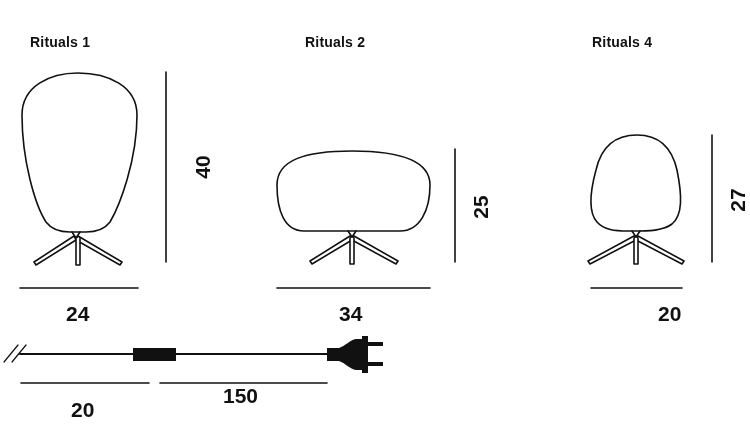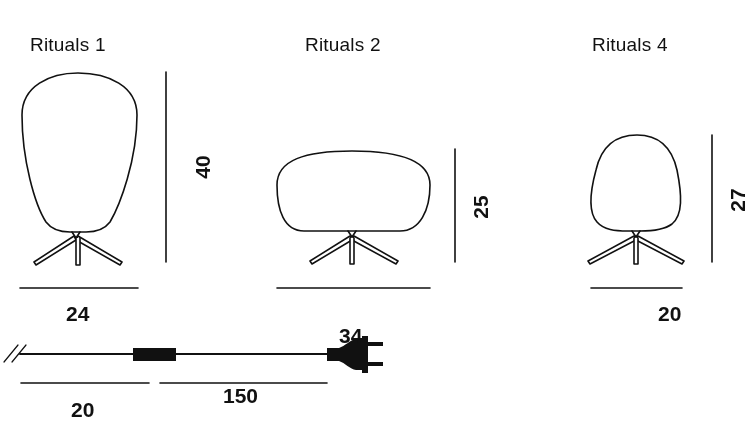--- a/index.html
+++ b/index.html
@@ -1,18 +1,18 @@
 <!DOCTYPE html>
 <html><head>
 <meta charset="utf-8">
 <style>
   html, body { margin: 0; padding: 0; background: #ffffff; }
   body { width: 750px; height: 443px; position: relative; overflow: hidden;
          font-family: "Liberation Sans", "DejaVu Sans", sans-serif; color: #111; }
-  .title { position: absolute; font-size: 19px; font-weight: normal; letter-spacing: 0.2px; white-space: nowrap; }
+  .title { position: absolute; font-size: 14px; font-weight: bold; letter-spacing: 0.2px; white-space: nowrap; }
   .dim { position: absolute; font-size: 21px; font-weight: bold; white-space: nowrap; }
   .dim.v { transform: rotate(-90deg); transform-origin: center center; }
   svg.drawing { position: absolute; left: 0; top: 0; }
 </style>
 </head>
 <body>
 
 <div class="title" style="left:30px; top:34px;">Rituals 1</div>
 <div class="title" style="left:305px; top:34px;">Rituals 2</div>
 <div class="title" style="left:592px; top:34px;">Rituals 4</div>
@@ -69,19 +69,19 @@
     <rect x="362" y="336" width="6" height="37"></rect>
     <rect x="368" y="342" width="15" height="4"></rect>
     <rect x="368" y="362" width="15" height="4"></rect>
   </g>
 </svg>
 
 <div class="dim v" style="left:191px; top:155px;">40</div>
 <div class="dim" style="left:66px; top:302px;text-align:center;">24</div>
 
 <div class="dim v" style="left:469px; top:195px;">25</div>
-<div class="dim" style="left:339px; top:302px;margin-top:22px;">34</div>
+<div class="dim" style="left:339px; top:302px;">34</div>
 
 <div class="dim v" style="left:726px; top:188px;">27</div>
 <div class="dim" style="left:623px; top:302px;margin-left:35px;">20</div>
 
 <div class="dim" style="left:71px; top:398px;">20</div>
 <div class="dim" style="left:223px; top:384px;">150</div>
 
 </body></html>

